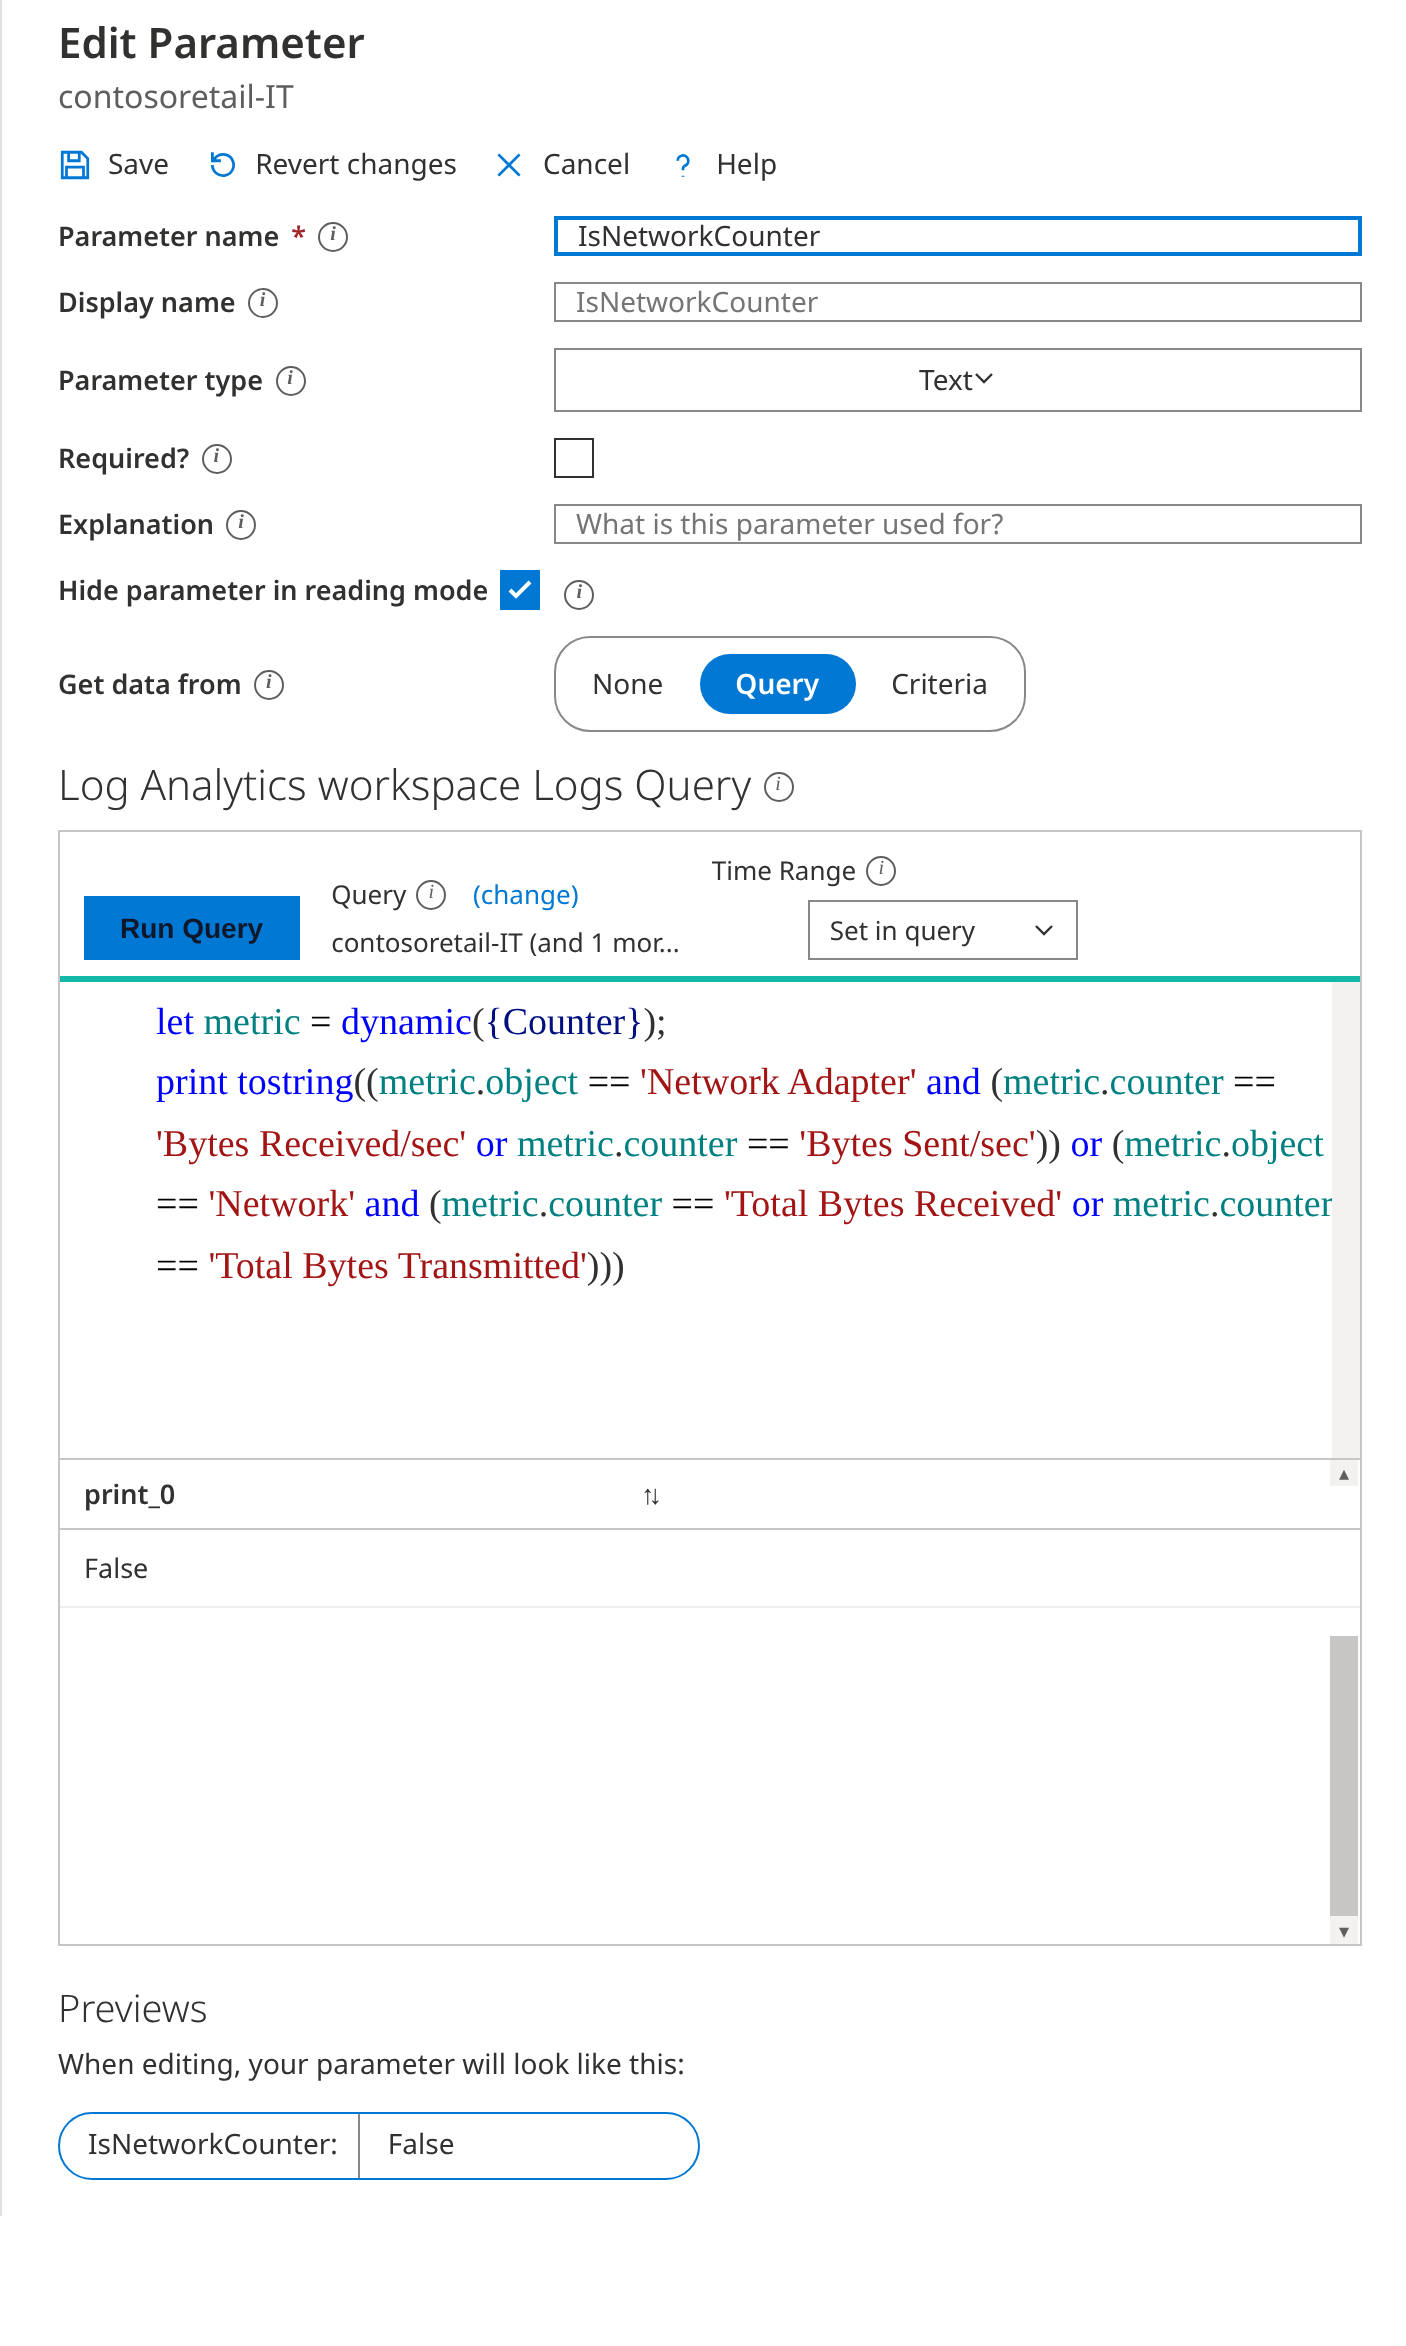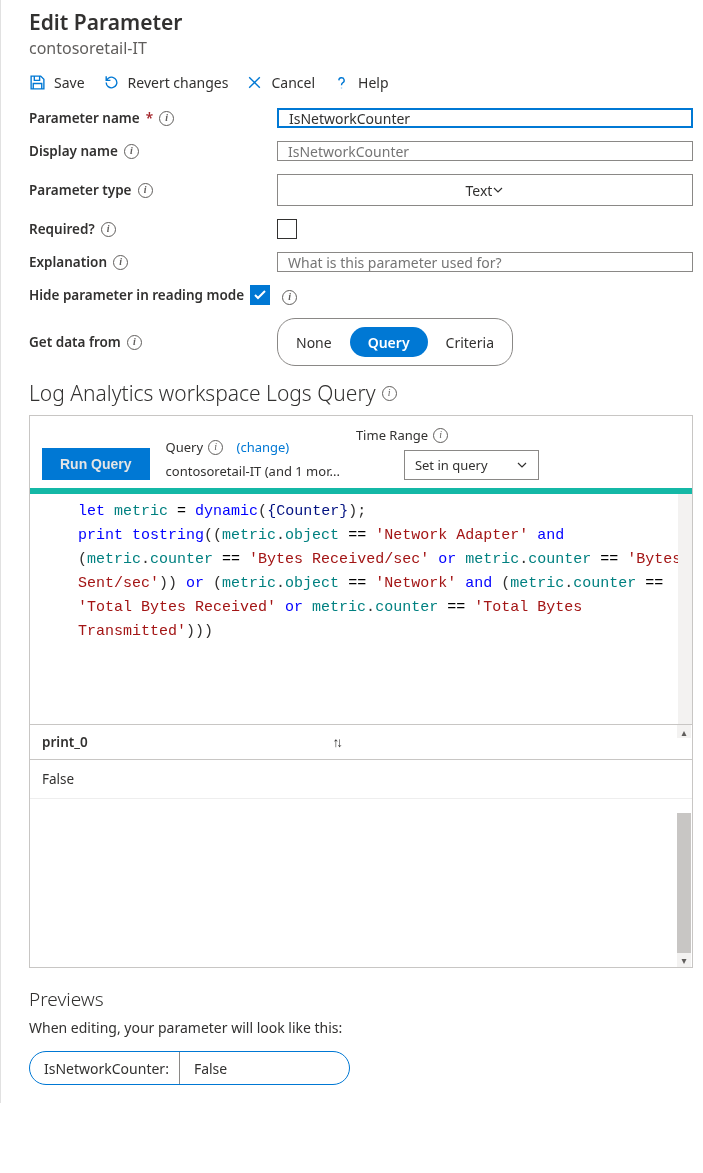--- a/index.html
+++ b/index.html
@@ -4,21 +4,21 @@
 <style>
   * { box-sizing: border-box; }
   body {
     margin: 0;
     font-family: "Segoe UI", -apple-system, system-ui, sans-serif;
     font-size: 13px;
     color: #323130;
     background: #ffffff;
     width: 703px;
   }
-  .panel { padding: 8px 10px 18px 28px; border-left: 1px solid #e1e1e1; }
+  .panel { padding: 8px 22px 18px 28px; border-left: 1px solid #e1e1e1; }
   .title-row { margin-bottom: 2px; }
   .title { font-size: 21px; font-weight: 600; letter-spacing: 0; }
   .subtitle { font-size: 16px; color: #605e5c; margin-top: 1px; }
   .toolbar { display: flex; gap: 18px; align-items: center; margin: 14px 0 16px; }
   .tb-btn { display: inline-flex; align-items: center; gap: 8px; font-size: 14px; color: #323130; cursor: pointer; }
   .tb-btn svg { width: 17px; height: 17px; }
   .form-row { display: flex; align-items: center; margin-bottom: 13px; }
   .form-label { width: 248px; font-size: 13.5px; font-weight: 600; display: flex; align-items: center; gap: 6px; flex-wrap: wrap; }
   .req { color: #a4262c; }
   .info-icon {
@@ -55,37 +55,37 @@
   }
   .seg-item {
     padding: 0 18px; height: 30px; display: flex; align-items: center;
     font-size: 14px; cursor: pointer;
   }
   .seg-item.sel { background: #0078d4; color: #fff; border-radius: 18px; font-weight: 600; }
   .section-title { font-size: 21px; font-weight: 300; margin: 12px 0 8px; display: flex; align-items: center; gap: 6px; }
   .query-box { border: 1px solid #c8c6c4; }
   .query-head { display: flex; align-items: flex-end; padding: 8px 12px; gap: 16px; }
   .run-btn {
-    background: #0078d4; color: #e5e5e5; font-weight: 600;
+    background: #0078d4; color: #0f172a; font-weight: 600;
     font-size: 14px; padding: 8px 18px; border: none; cursor: pointer;
   }
   .qh-col { display: flex; flex-direction: column; gap: 6px; font-size: 13px; }
   .qh-lbl { display: flex; align-items: center; gap: 5px; color: #323130; }
   .qh-link { color: #0078d4; cursor: pointer; }
   .tr-select {
     border: 1px solid #8a8886; height: 30px; padding: 0 10px;
     display: flex; align-items: center; gap: 28px; font-size: 13px;
     cursor: pointer;
     margin-left: 48px;
   }
   .code-area {
-    font-family: Liberation Mono, monospace; font-size: 15px;
+    font-family: Liberation Serif, serif; font-size: 19px;
     line-height: 1.6; padding: 6px 10px 80px 48px; position: relative;
     white-space: pre-wrap; word-break: break-word;
-    border-top: 6px solid #14b8a6;
+    border-top: 3px solid #14b8a6;
   }
   .code-scroll { position: absolute; right: 0; top: 0; bottom: 0; width: 14px; background: #f3f2f1; }
   .kw-blue { color: #0000ff; }
   .kw-teal { color: #008080; }
   .kw-red { color: #a31515; }
   .kw-black { color: #000; }
   .kw-navy { color: #001080; }
   .result-area { position: relative; }
   .result-head {
     display: flex; align-items: center; padding: 8px 12px;

